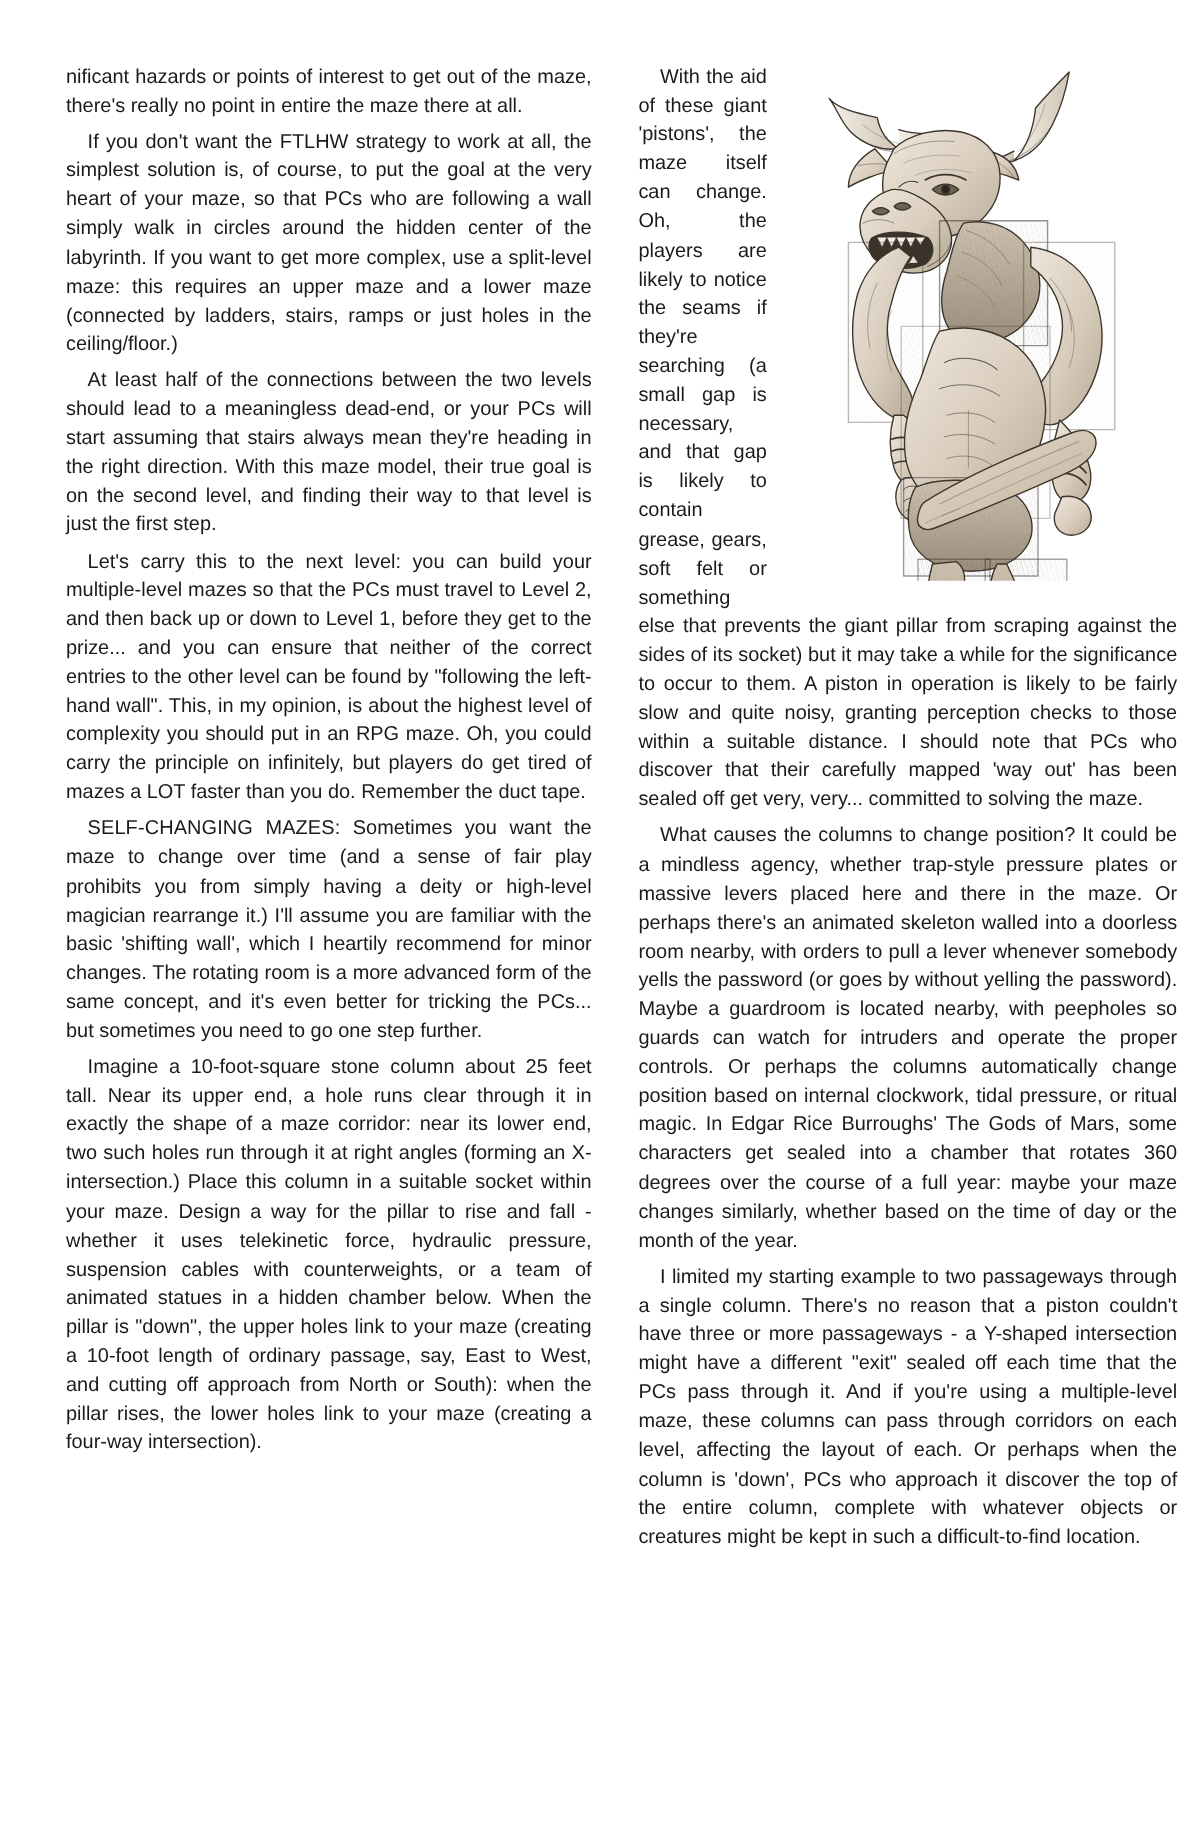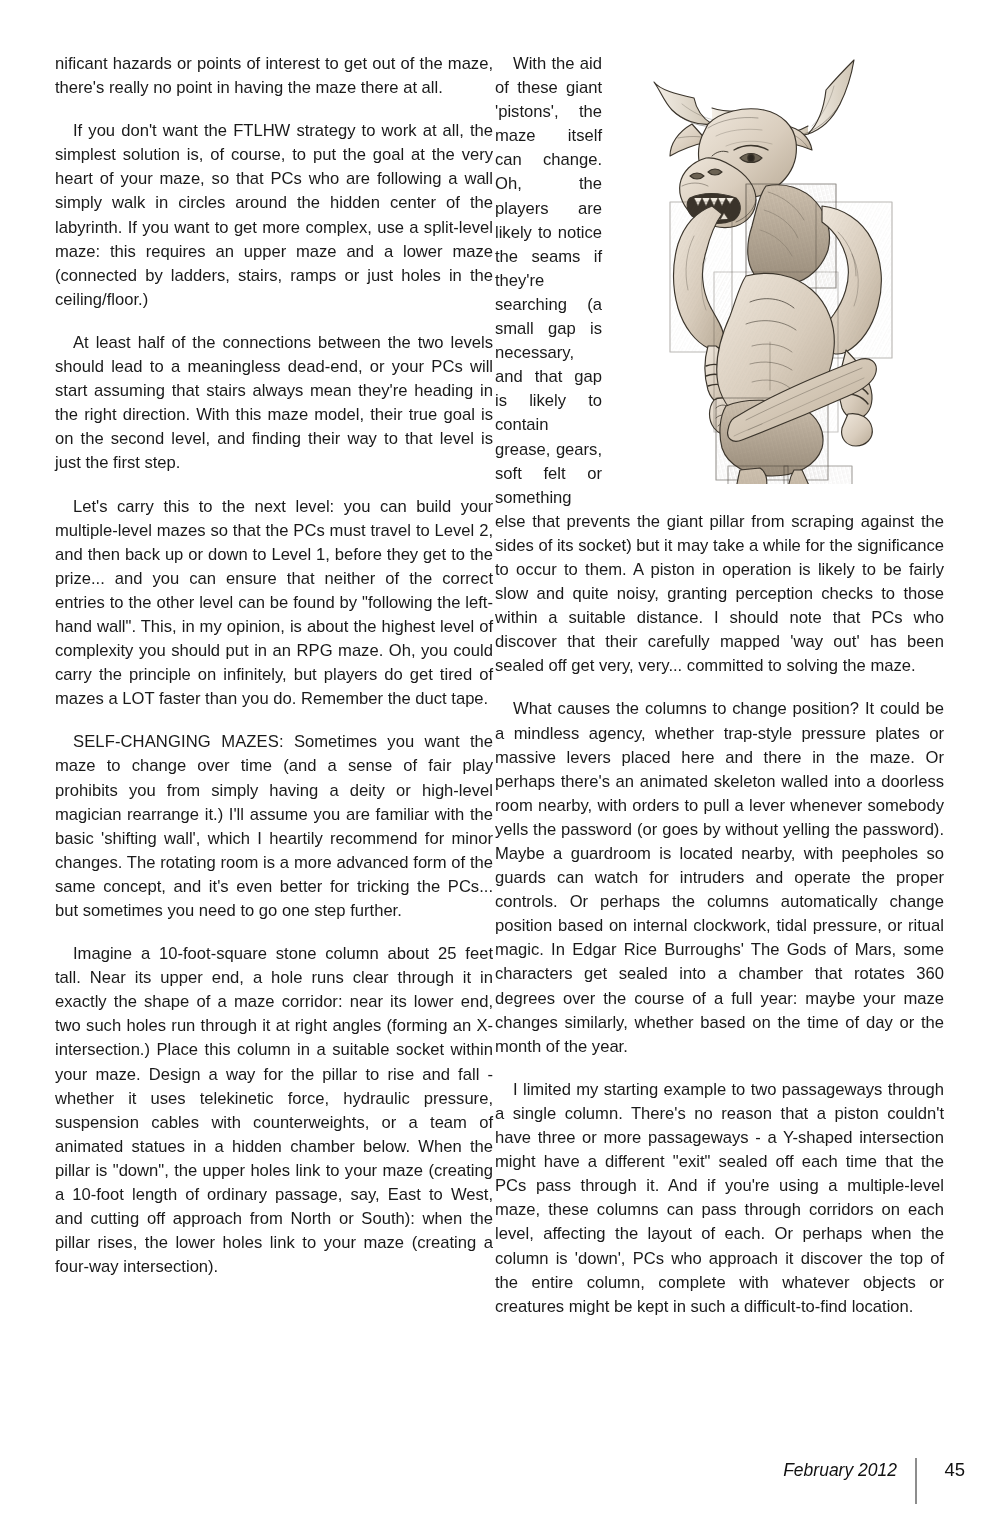--- a/index.html
+++ b/index.html
@@ -25,28 +25,28 @@
     position: absolute;
     top: 52px;
     width: 438px;
     font-size: 16.6px;
     line-height: 24.1px;
     text-align: justify;
     text-justify: inter-word;
     hyphens: manual;
   }
   .col-left  { left: 55px;  }
-  .col-right { left: 495px; width: 449px; }
+  .col-right { left: 532px; width: 449px; }
 
   .col p {
     margin: 0 0 0.0em 0;
     text-indent: 18px;
   }
   .col p.noindent { text-indent: 0; }
-  .col p + p { margin-top: 19px; }
+  .col p + p { margin-top: 6px; }
 
   .runhead {
     font-weight: normal;
     letter-spacing: 0.1px;
   }
 
   
   .illo {
     float: right;
     width: 340px;
@@ -94,21 +94,21 @@
     min-width: 26px;
     text-align: right;
   }
 </style>
 </head>
 <body>
 
 <div class="page">
 
   <div class="col col-left">
-    <p class="noindent">nificant hazards or points of interest to get out of the maze, there's really no point in having the maze there at all.</p>
+    <p class="noindent">nificant hazards or points of interest to get out of the maze, there's really no point in entire the maze there at all.</p>
     <p>If you don't want the FTLHW strategy to work at all, the simplest solution is, of course, to put the goal at the very heart of your maze, so that PCs who are following a wall simply walk in circles around the hidden center of the labyrinth.  If you want to get more complex, use a split-level maze: this requires an upper maze and a lower maze (connected by ladders, stairs, ramps or just holes in the ceiling/floor.)</p>
     <p>At least half of the connections between the two levels should lead to a meaningless dead-end, or your PCs will start assuming that stairs always mean they're heading in the right direction.  With this maze model, their true goal is on the second level, and finding their way to that level is just the first step.</p>
     <p>Let's carry this to the next level: you can build your multiple-level mazes so that the PCs must travel to Level 2, and then back up or down to Level 1, before they get to the prize... and you can ensure that neither of the correct entries to the other level can be found by "following the left-hand wall".  This, in my opinion, is about the highest level of complexity you should put in an RPG maze.  Oh, you could carry the principle on infinitely, but players do get tired of mazes a LOT faster than you do.  Remember the duct tape.</p>
     <p><span class="runhead">SELF-CHANGING MAZES:</span><span> Sometimes you want the maze to change over time (and a sense of fair play prohibits you from simply having a deity or high-level magician rearrange it.)  I'll assume you are familiar with the basic 'shifting wall', which I heartily recommend for minor changes.  The rotating room is a more advanced form of the same concept, and it's even better for tricking the PCs... but sometimes you need to go one step further.</span></p>
     <p>Imagine a 10-foot-square stone column about 25 feet tall.  Near its upper end, a hole runs clear through it in exactly the shape of a maze corridor: near its lower end, two such holes run through it at right angles (forming an X-intersection.)  Place this column in a suitable socket within your maze. Design a way for the pillar to rise and fall - whether it uses telekinetic force, hydraulic pressure, suspension cables with counterweights, or a team of animated statues in a hidden chamber below. When the pillar is "down", the upper holes link to your maze (creating a 10-foot length of ordinary passage, say, East to West, and cutting off approach from North or South): when the pillar rises, the lower holes link to your maze (creating a four-way intersection).</p>
   </div>
 
   <div class="col col-right">
 
     <div class="illo">
@@ -292,19 +292,14 @@
 
         <text x="148" y="536" font-family="'Liberation Sans', sans-serif" font-size="9.5" letter-spacing="0.6" fill="#5c5244" transform="rotate(-2 148 536)">CARPENTER 2010</text>
       </svg>
     </div>
 
     <p class="wrap-para">With the aid of these giant 'pistons', the maze itself can change.  Oh, the players are likely to notice the seams if they're searching (a small gap is necessary, and that gap is likely to contain grease, gears, soft felt or something else that prevents the giant pillar from scraping against the sides of its socket) but it may take a while for the significance to occur to them.  A piston in operation is likely to be fairly slow and quite noisy, granting perception checks to those within a suitable distance.  I should note that PCs who discover that their carefully mapped 'way out' has been sealed off get very, very... committed to solving the maze.</p>
     <p>What causes the columns to change position?  It could be a mindless agency, whether trap-style pressure plates or massive levers placed here and there in the maze.  Or perhaps there's an animated skeleton walled into a doorless room nearby, with orders to pull a lever whenever somebody yells the password (or goes by without yelling the password).  Maybe a guardroom is located nearby, with peepholes so guards can watch for intruders and operate the proper controls.  Or perhaps the columns automatically change position based on internal clockwork, tidal pressure, or ritual magic. In Edgar Rice Burroughs' The Gods of Mars, some characters get sealed into a chamber that rotates 360 degrees over the course of a full year: maybe your maze changes similarly, whether based on the time of day or the month of the year.</p>
     <p>I limited my starting example to two passageways through a single column.  There's no reason that a piston couldn't have three or more passageways - a Y-shaped intersection might have a different "exit" sealed off each time that the PCs pass through it.  And if you're using a multiple-level maze, these columns can pass through corridors on each level, affecting the layout of each.  Or perhaps when the column is 'down', PCs who approach it discover the top of the entire column, complete with whatever objects or creatures might be kept in such a difficult-to-find location.</p>
   </div>
 
-  <div class="footer">
-    <div class="footer-date">February 2012</div>
-    <div class="footer-rule"></div>
-    <div class="footer-pageno">45</div>
-  </div>
 
 </div>
 
 </body></html>

